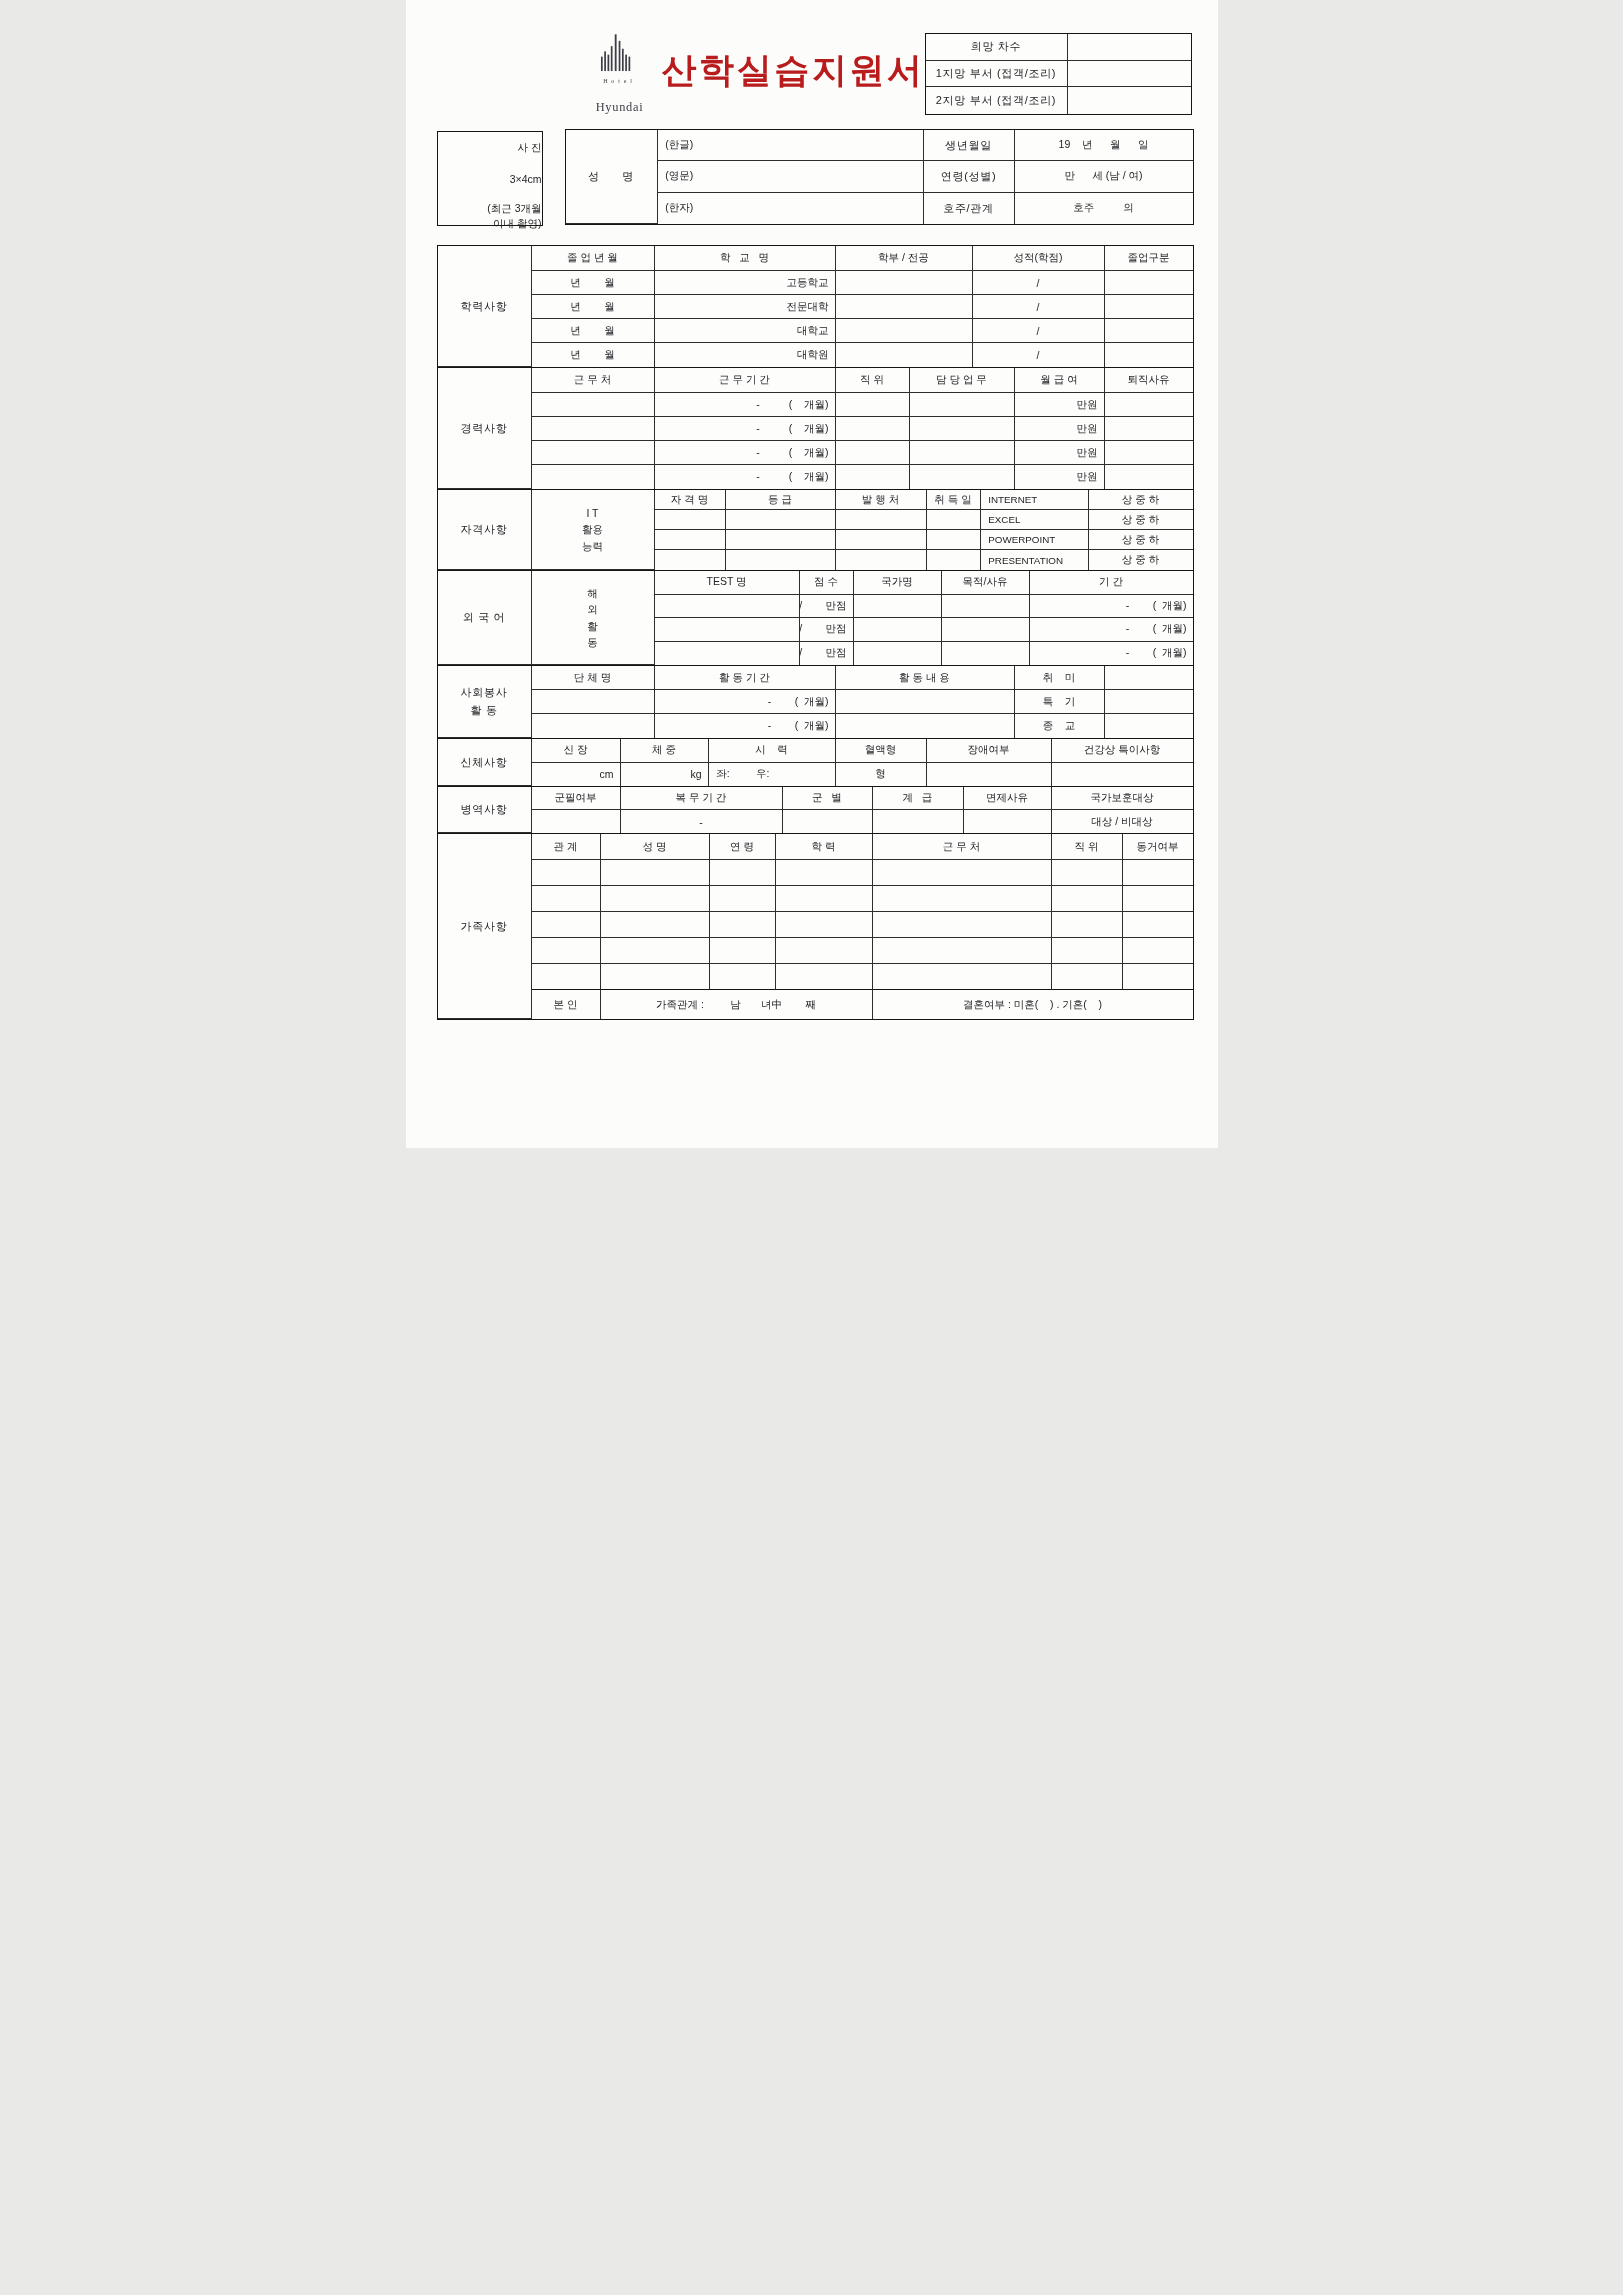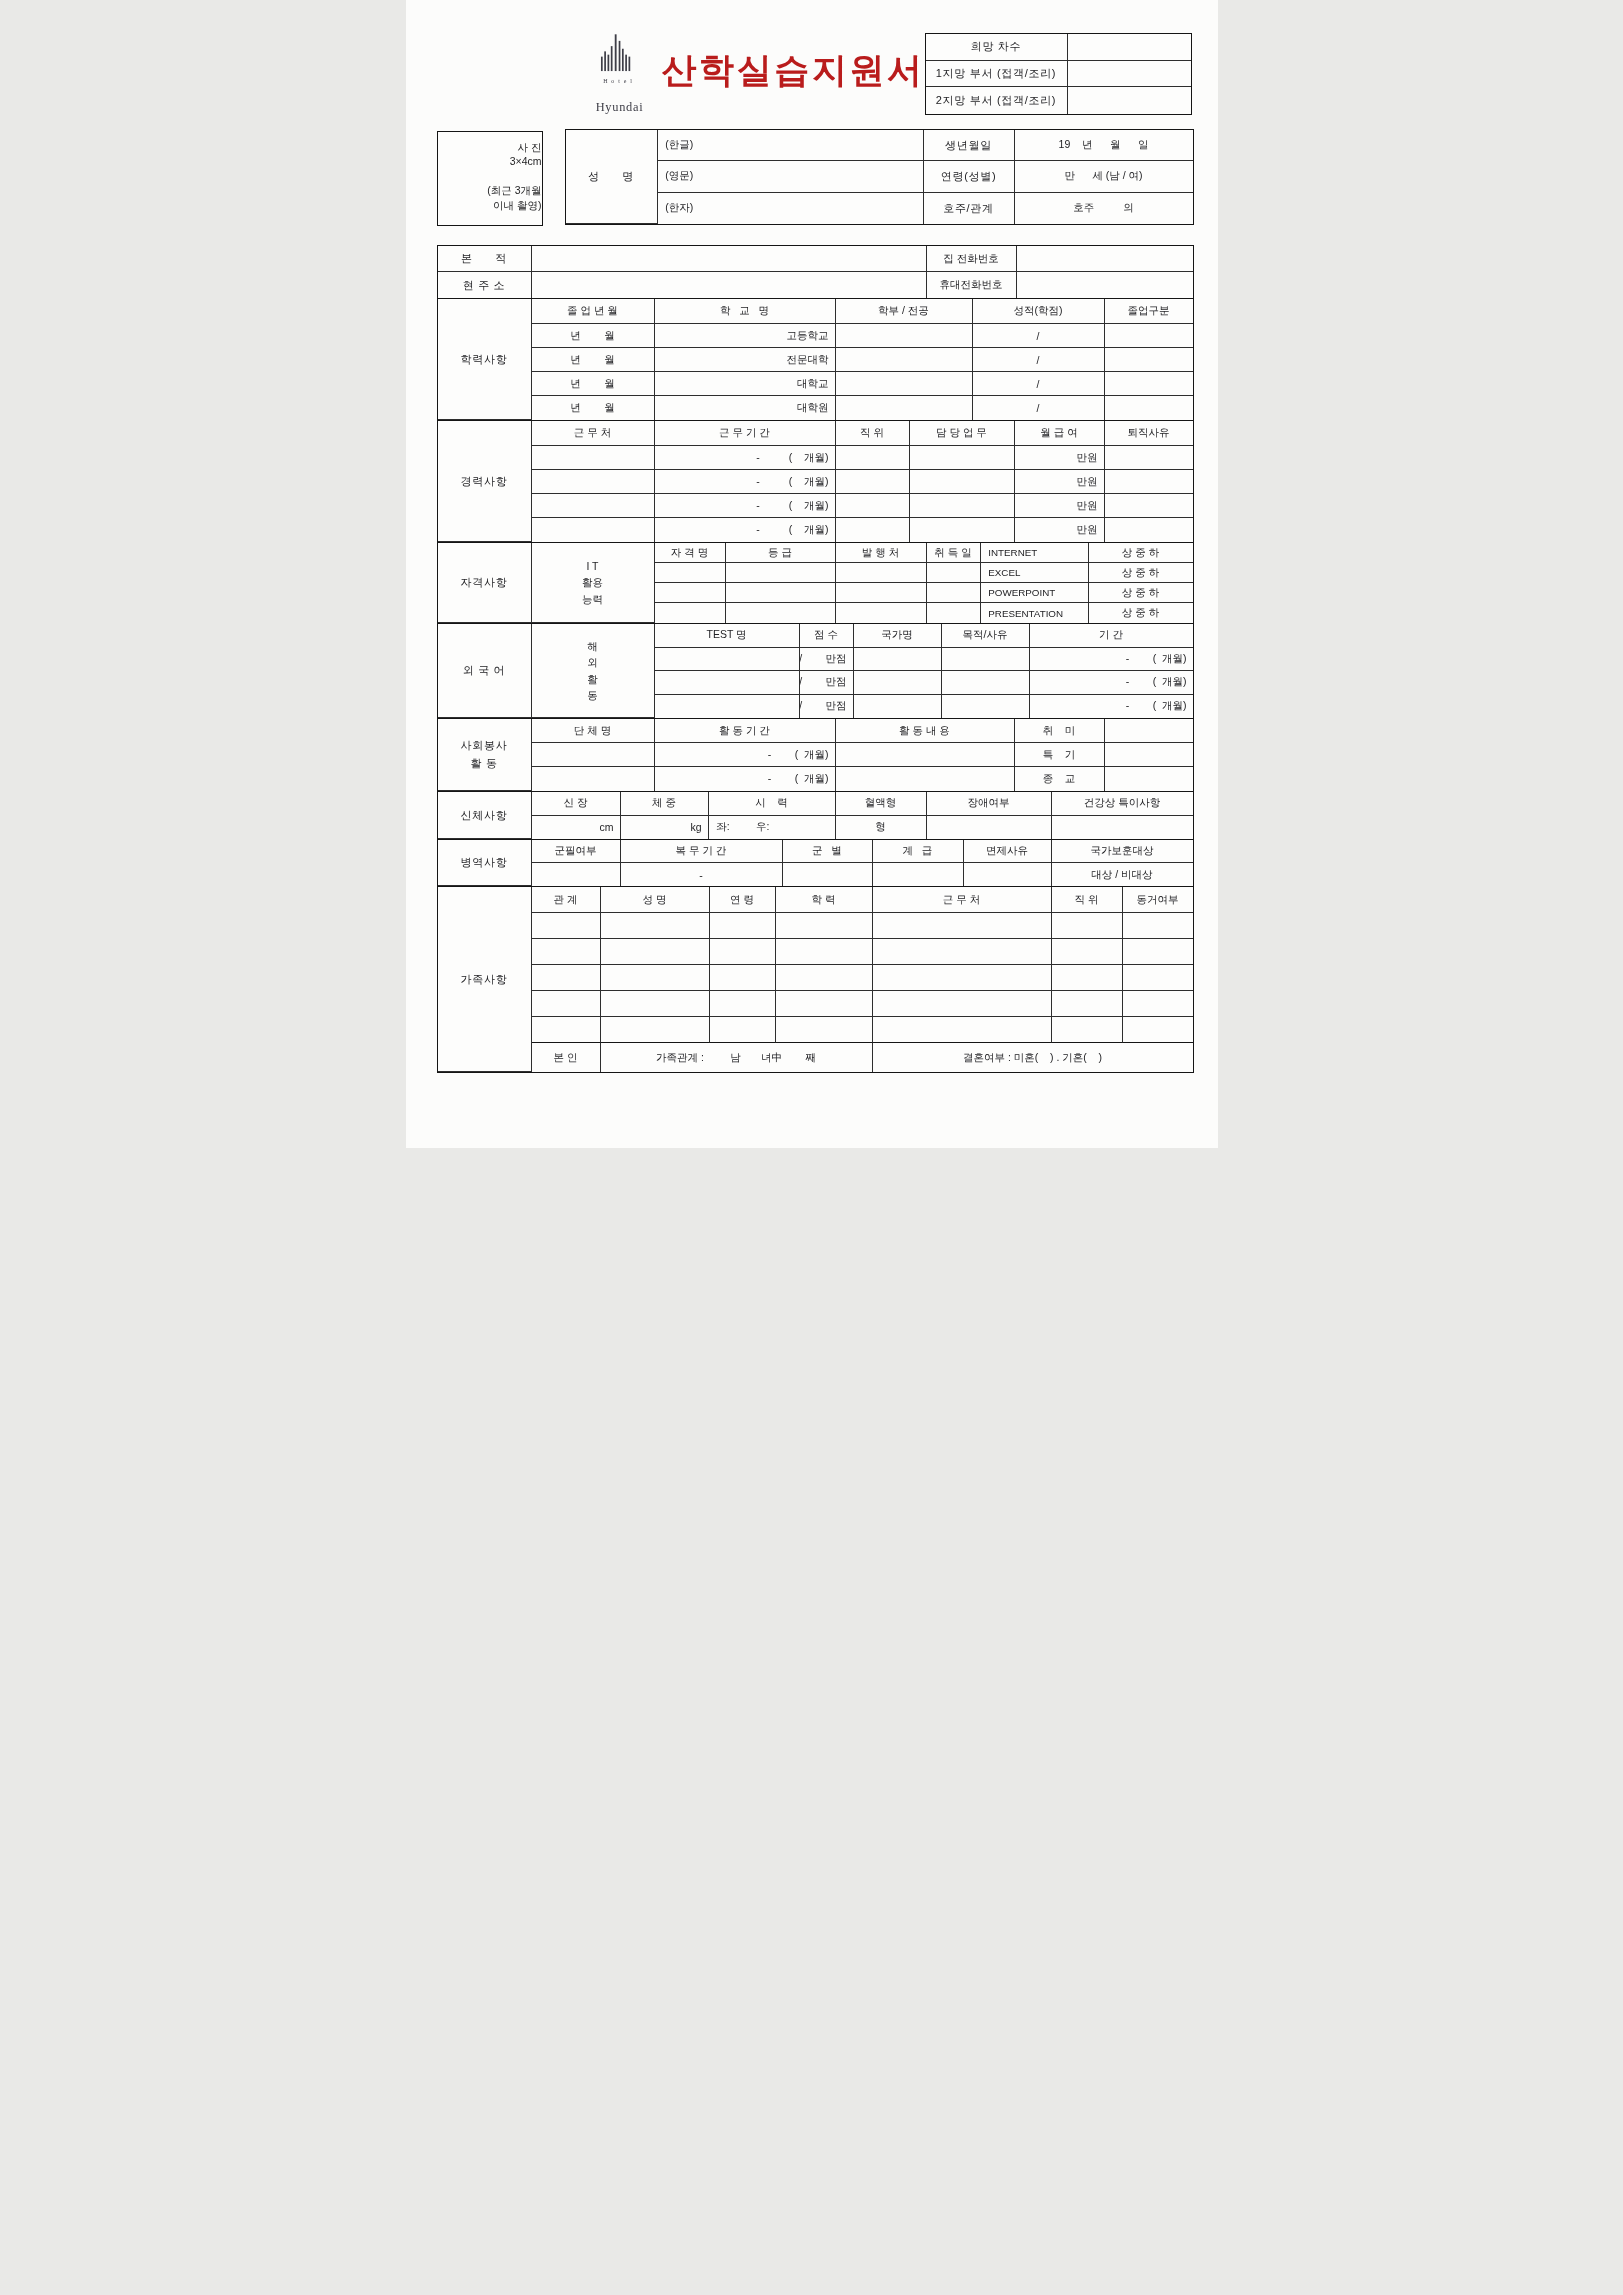--- a/index.html
+++ b/index.html
@@ -54,50 +54,40 @@
     <div class="c lbl">희망 차수</div>
     <div class="c lc"></div>
     <div class="c lbl">1지망 부서 (접객/조리)</div>
     <div class="c lc"></div>
     <div class="c lbl lr">2지망 부서 (접객/조리)</div>
     <div class="c lc lr"></div>
   </div>
 
   <div class="photo">
     <div style="margin-top:9.2px;">사   진</div>
-    <div style="margin-top:0;">3×4cm</div>
+    <div style="margin-top:18px;">3×4cm</div>
     <div style="margin-top:17px;">(최근 3개월</div>
     <div style="margin-top:1.3px;">이내 촬영)</div>
   </div>
 
   <div class="tbl" style="left:159px;top:129px;width:629px;height:96px;grid-template-columns:92px 266px 91px 1fr;grid-template-rows:repeat(3,1fr);">
     <div class="c lbl" style="grid-row:1/-1;">성      명</div>
     <div class="c lf">(한글)</div>
     <div class="c lbl">생년월일</div>
     <div class="c lc">19    년      월      일</div>
     <div class="c lf">(영문)</div>
     <div class="c lbl">연령(성별)</div>
     <div class="c lc">만      세 (남 / 여)</div>
     <div class="c lf lr">(한자)</div>
     <div class="c lbl lr">호주/관계</div>
     <div class="c lc lr">호주          의</div>
   </div>
 
   <div class="tbl" style="left:31px;top:245px;width:757px;grid-template-columns:1fr;">
 
-    <div class="sec" style="grid-template-columns:94px 395px 90px 1fr;grid-template-rows:26px 26px;">
-      <div class="c lbl">본      적</div>
-      <div class="c"></div>
-      <div class="c">집 전화번호</div>
-      <div class="c lc"></div>
-      <div class="c lbl lr">현 주 소</div>
-      <div class="c lr"></div>
-      <div class="c lr">휴대전화번호</div>
-      <div class="c lc lr"></div>
-    </div>
 
     <div class="sec" style="grid-template-columns:94px 123px 181px 137px 132px 1fr;grid-template-rows:25px repeat(4,24px);">
       <div class="c lbl" style="grid-row:1/-1;">학력사항</div>
       <div class="c">졸 업 년 월</div>
       <div class="c">학   교   명</div>
       <div class="c">학부 / 전공</div>
       <div class="c">성적(학점)</div>
       <div class="c lc">졸업구분</div>
       <div class="c">년        월</div>
       <div class="c rt">고등학교</div>

